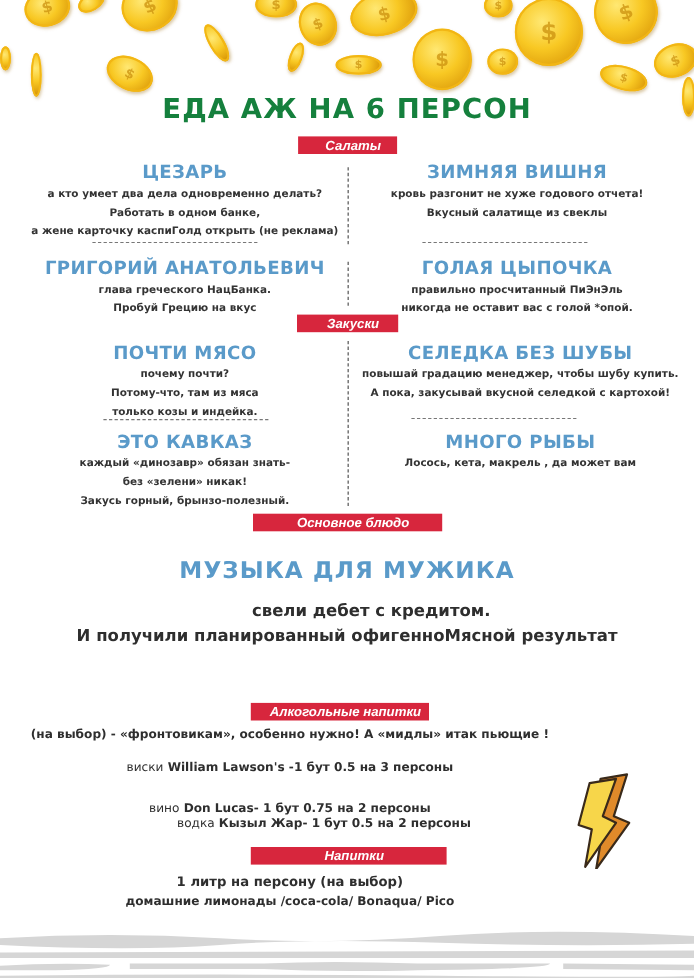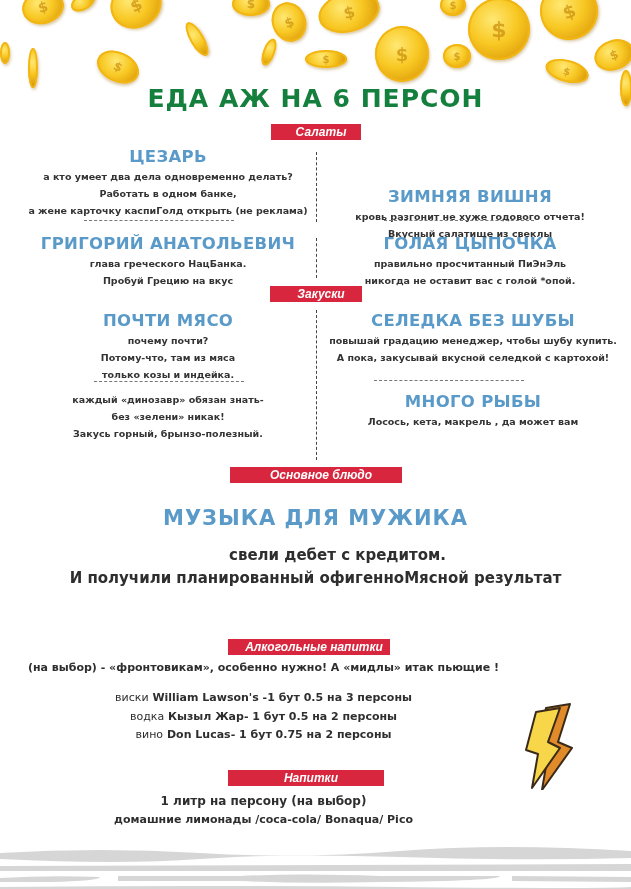--- a/index.html
+++ b/index.html
@@ -68,21 +68,21 @@
 
 <div class="vdash" style="top:152px;height:70px;"></div>
 <div class="vdash" style="top:238px;height:40px;"></div>
 
 <div class="dish" style="left:20px;top:146px;width:296px;">
   <div class="dish-name">ЦЕЗАРЬ</div>
   <div class="dish-desc">а кто умеет два дела одновременно делать?</div>
   <div class="dish-desc">Работать в одном банке,</div>
   <div class="dish-desc">а жене карточку  каспиГолд открыть (не реклама)</div>
 </div>
-<div class="dish" style="left:320px;top:146px;width:300px;margin-top:40px;">
+<div class="dish" style="left:320px;top:146px;width:300px;">
   <div class="dish-name">ЗИМНЯЯ ВИШНЯ</div>
   <div class="dish-desc">кровь разгонит не хуже годового отчета!</div>
   <div class="dish-desc">Вкусный салатище из свеклы</div>
 </div>
 
 <div class="hdash" style="left:84px;top:220px;width:150px;"></div>
 <div class="hdash" style="left:384px;top:220px;width:150px;"></div>
 
 <div class="dish" style="left:20px;top:233px;width:296px;">
   <div class="dish-name">ГРИГОРИЙ АНАТОЛЬЕВИЧ</div>
@@ -108,20 +108,21 @@
 <div class="dish" style="left:318px;top:310px;width:310px;">
   <div class="dish-name">СЕЛЕДКА БЕЗ ШУБЫ</div>
   <div class="dish-desc">повышай градацию менеджер, чтобы шубу купить.</div>
   <div class="dish-desc">А пока, закусывай вкусной селедкой с картохой!</div>
 </div>
 
 <div class="hdash" style="left:94px;top:381px;width:150px;"></div>
 <div class="hdash" style="left:374px;top:380px;width:150px;"></div>
 
 <div class="dish" style="left:20px;top:391px;width:296px;">
+  <div class="dish-name">ЭТО КАВКАЗ</div>
   <div class="dish-desc">каждый «динозавр» обязан знать-</div>
   <div class="dish-desc">без «зелени»  никак!</div>
   <div class="dish-desc">Закусь горный, брынзо-полезный.</div>
 </div>
 <div class="dish" style="left:318px;top:391px;width:310px;">
   <div class="dish-name">МНОГО РЫБЫ</div>
   <div class="dish-desc">Лосось, кета, макрель , да может вам</div>
 </div>
 
 <div class="badge" style="left:230px;top:467px;width:172px;">Основное блюдо</div>
@@ -130,37 +131,37 @@
 <div class="main-line" style="top:569px;">И получили планированный офигенноМясной  результат</div>
 
 <div class="badge" style="left:228px;top:639px;width:162px;">Алкогольные напитки</div>
 <div class="centered" style="top:661px;font-size:11px;">(на выбор) - «фронтовикам», особенно нужно!  А «мидлы»  итак пьющие !</div>
 
 <div class="centered" style="top:691px;font-size:11px;">
   <span style="font-weight:normal;">виски</span>
   <span>William Lawson's</span>
   <span>-1 бут 0.5 на 3 персоны</span>
 </div>
-<div class="centered" style="top:710px;font-size:11px;">
+<div class="centered" style="top:742px;font-size:11px;margin-left:31px;">
   <span style="font-weight:normal;">водка</span>
   <span>Кызыл Жар-</span>
   <span>1 бут 0.5 на 2 персоны</span>
 </div>
 <div class="centered" style="top:728px;font-size:11px;">
   <span style="font-weight:normal;">вино</span>
   <span>Don Lucas-</span>
   <span>1 бут 0.75 на 2 персоны</span>
 </div>
 
 <svg class="bolt" viewBox="0 0 64 88">
   <polygon points="18,6 42,2 30,40 44,46 14,88 20,52 10,48" fill="#e08a2a" stroke="#3a2a1a" stroke-width="2" stroke-linejoin="round" transform="translate(6,0)"></polygon>
   <polygon points="14,10 38,6 26,40 38,46 10,86 16,52 4,48" fill="#f7d64a" stroke="#3a2a1a" stroke-width="2" stroke-linejoin="round"></polygon>
 </svg>
 
-<div class="badge" style="left:228px;top:770px;width:156px;">Напитки</div>
+<div class="badge" style="left:228px;top:770px;width:178px;">Напитки</div>
 <div class="centered" style="top:794px;font-size:12px;">1 литр на персону (на выбор)</div>
 <div class="centered" style="top:813px;font-size:11px;">домашние лимонады /coca-cola/ Bonaqua/ Pico</div>
 
 <svg class="waves" viewBox="0 0 631 44" preserveAspectRatio="none">
   <path d="M0 8 Q100 2 200 8 T400 6 T631 6 L631 13 Q520 16 400 12 T200 14 T0 14 Z" fill="#d6d6d6"></path>
   <path d="M0 21 L631 19 L631 26 L0 26 Z" fill="#d6d6d6"></path>
   <path d="M0 33 Q50 30 100 32 Q100 36 50 37 L0 37 Z" fill="#d6d6d6"></path>
   <path d="M118 31 L240 31 Q300 28 380 31 L500 31 Q500 36 380 37 Q300 39 240 36 L118 36 Z" fill="#d6d6d6"></path>
   <path d="M512 31 L631 32 L631 37 L512 36 Z" fill="#d6d6d6"></path>
   <path d="M0 42 Q200 40 400 42 T631 42 L631 44 L0 44 Z" fill="#d6d6d6"></path>

